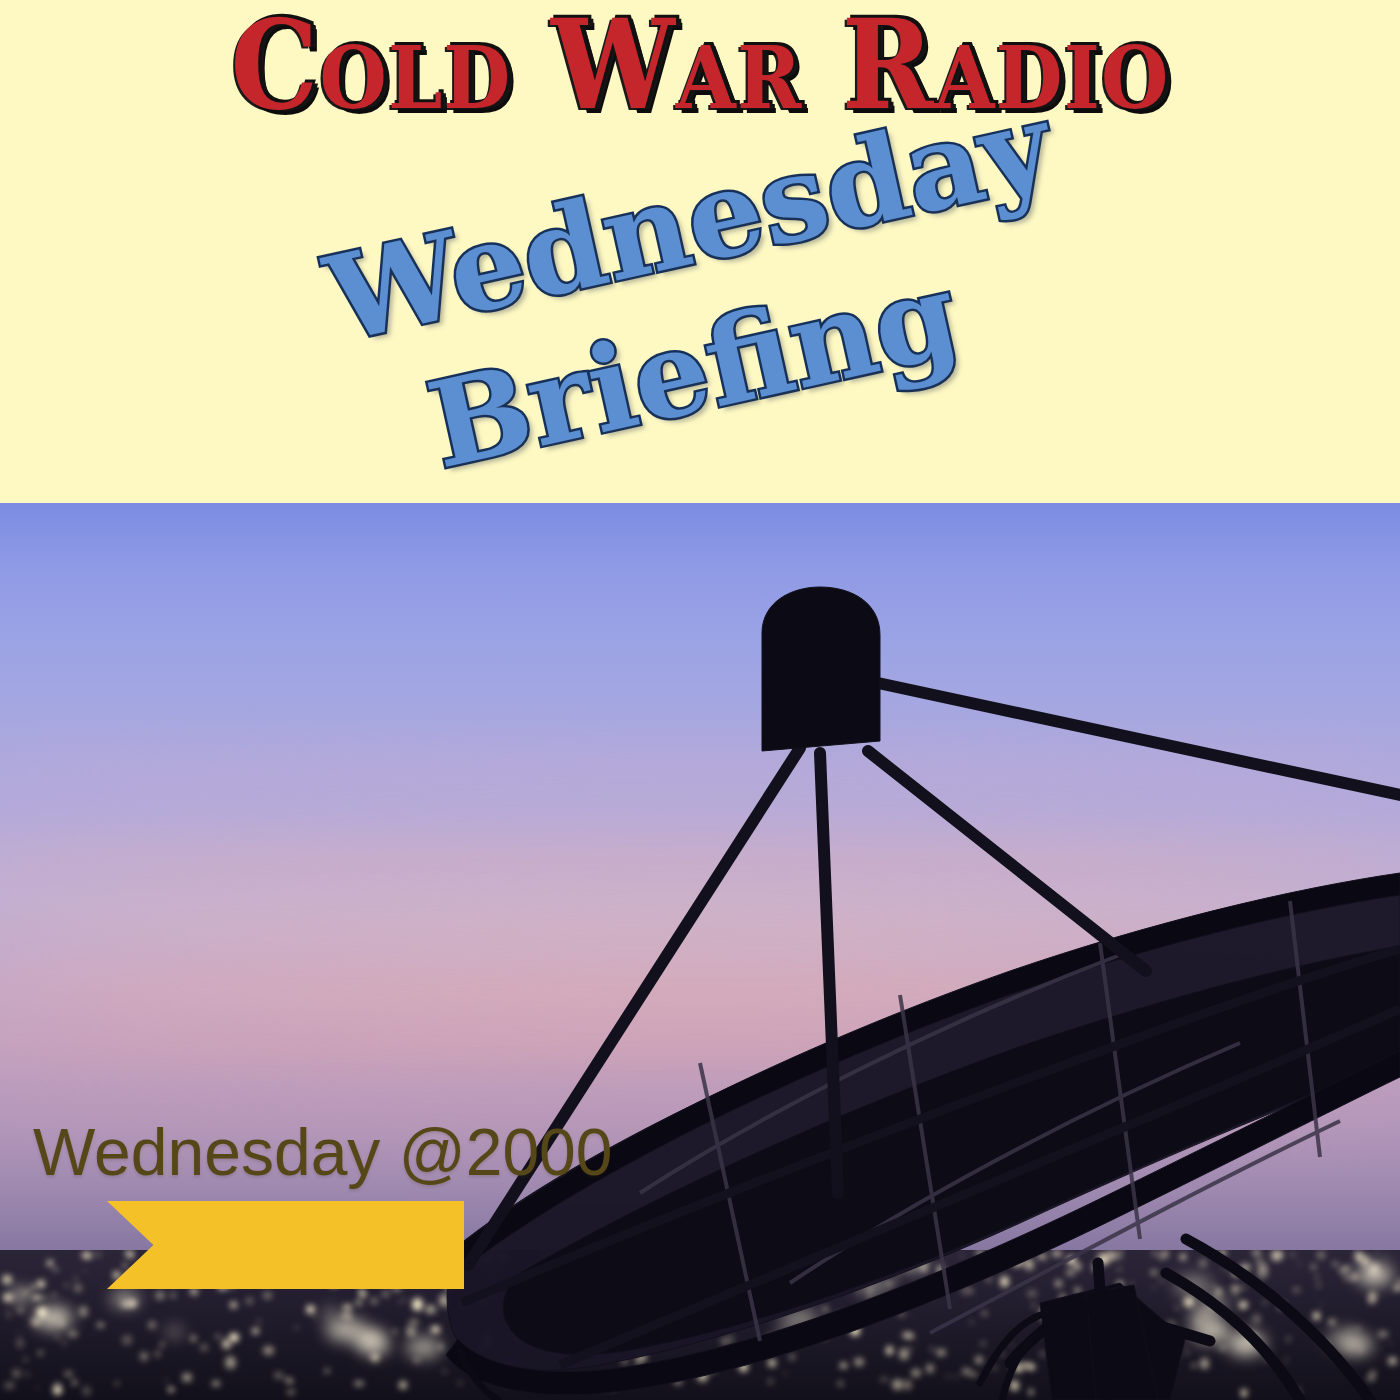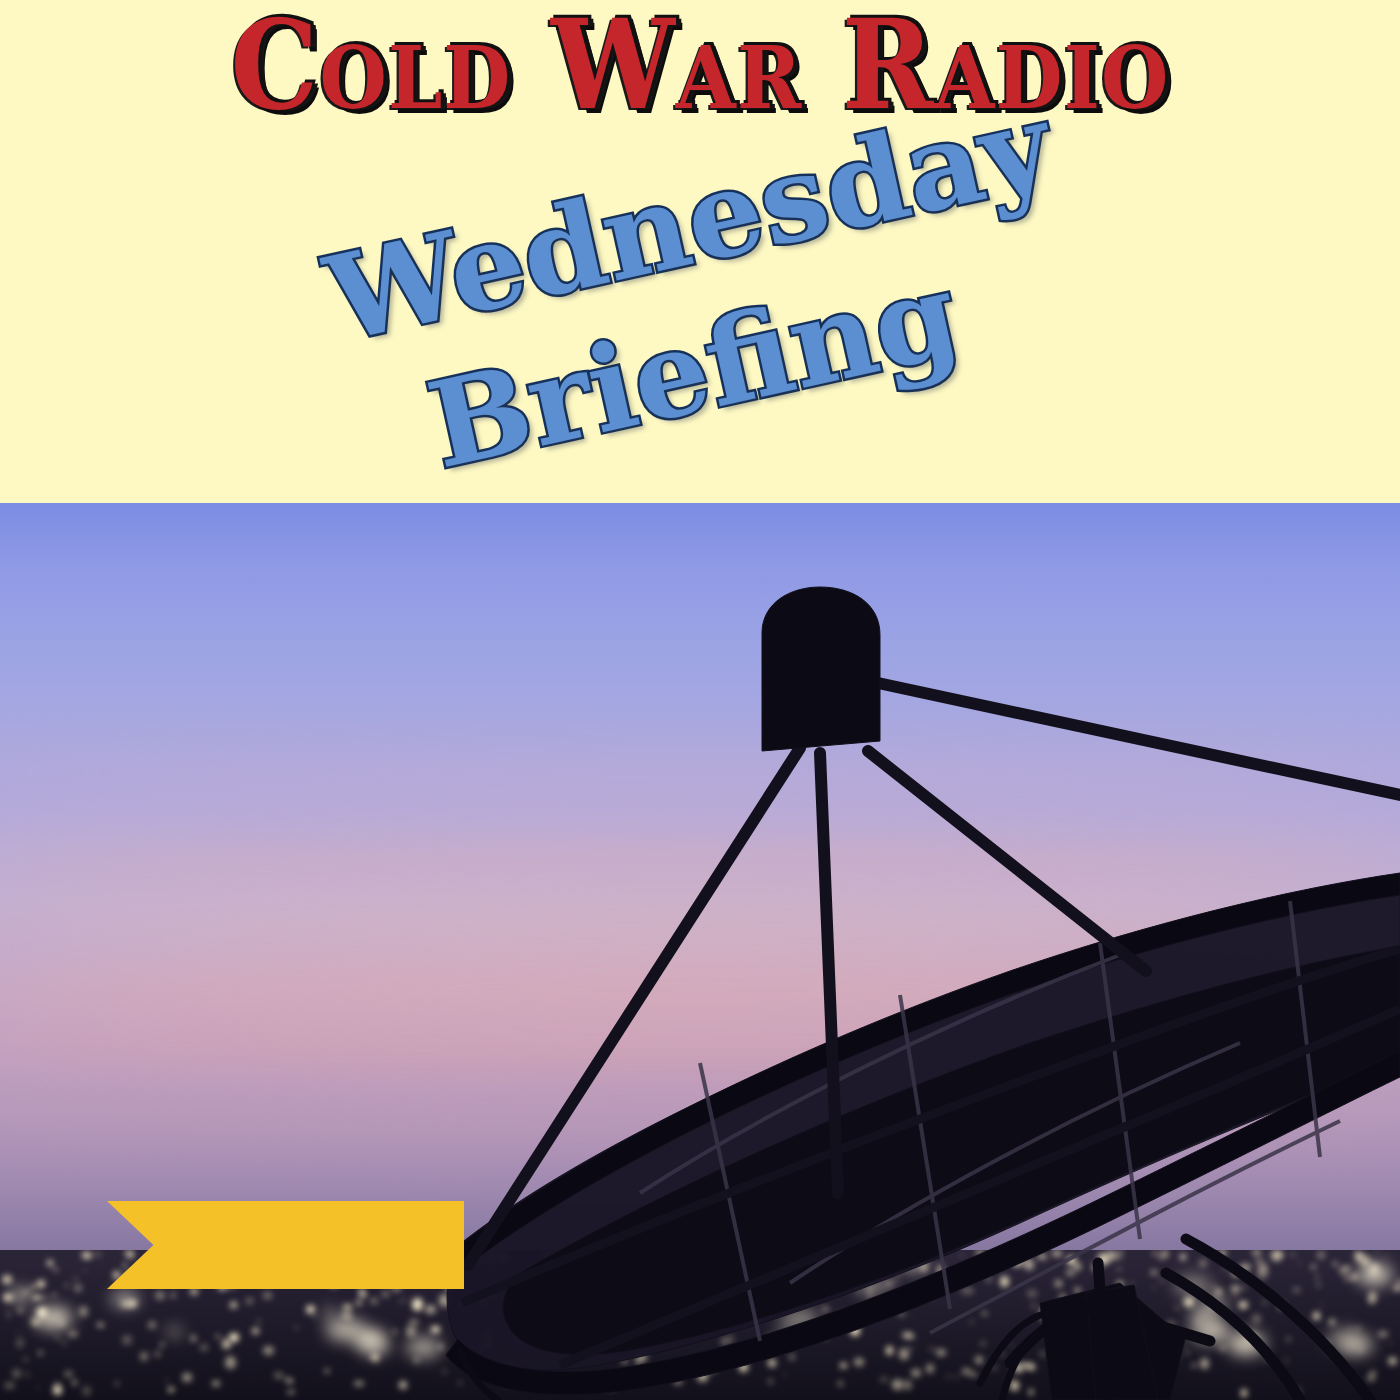--- a/index.html
+++ b/index.html
@@ -749,17 +749,18 @@
           <path d="M 1186 736 C 1250 770, 1320 826, 1370 897"></path>
         </g>
         <g stroke="#0c0a14" stroke-width="7" fill="none" stroke-linecap="round">
           <path d="M 980 880 C 1000 840, 1020 818, 1046 810"></path>
           <path d="M 1002 897 C 1012 856, 1028 834, 1050 824"></path>
           <path d="M 460 848 C 470 874, 486 890, 498 897"></path>
         </g>
       </g>
     </svg>
 
+    <div id="airtime">Wednesday @2000</div>
 
     <div id="zone-banner"></div>
 
   </div>
 </div>
 
 </body></html>

